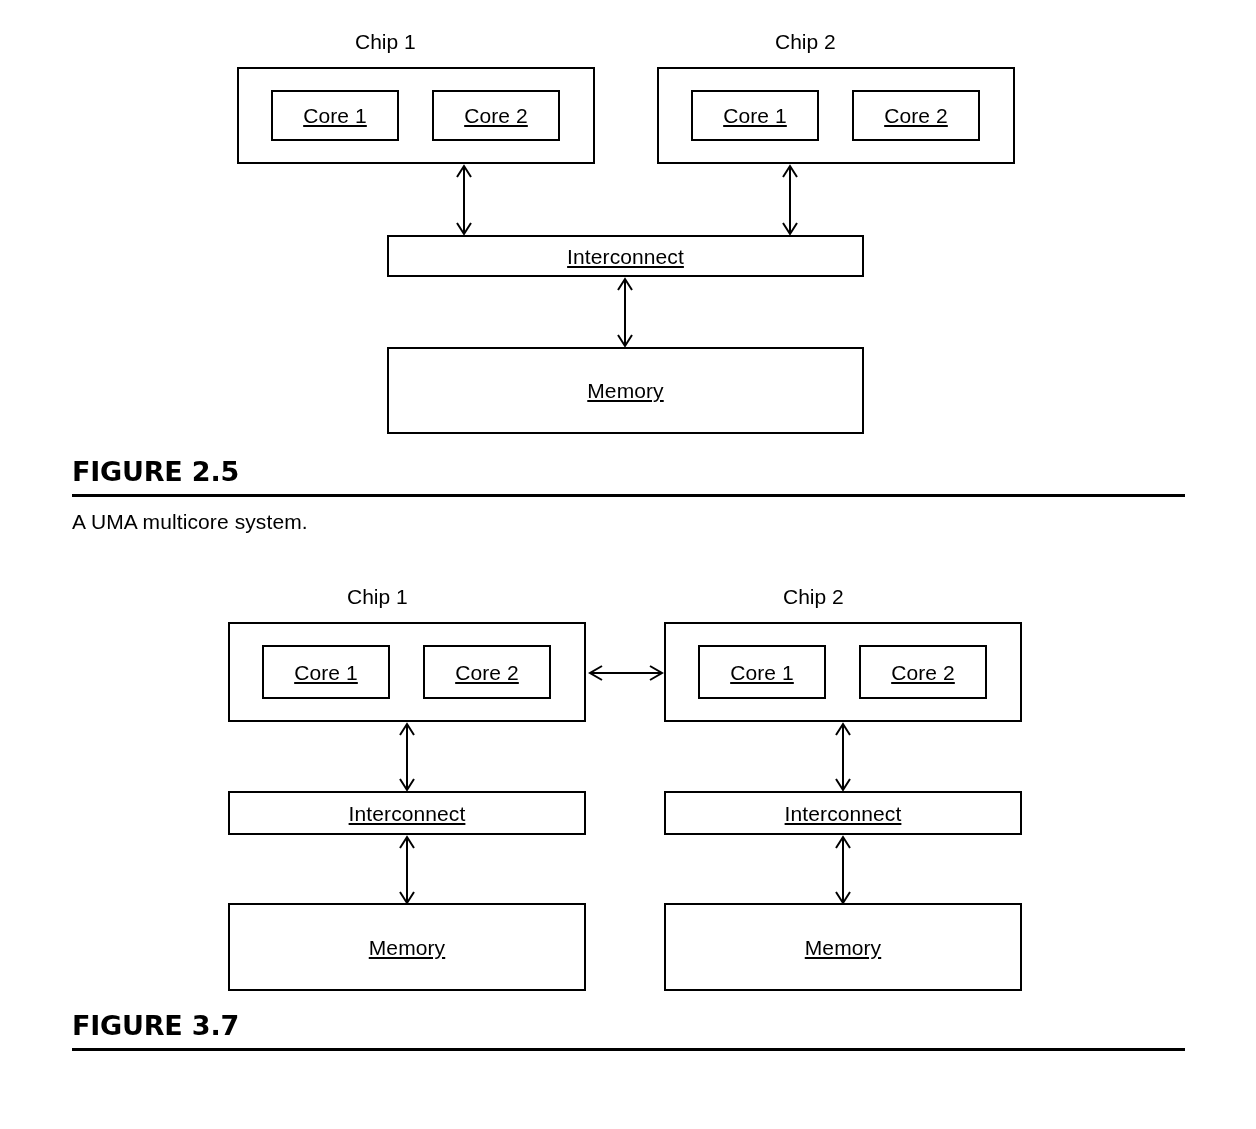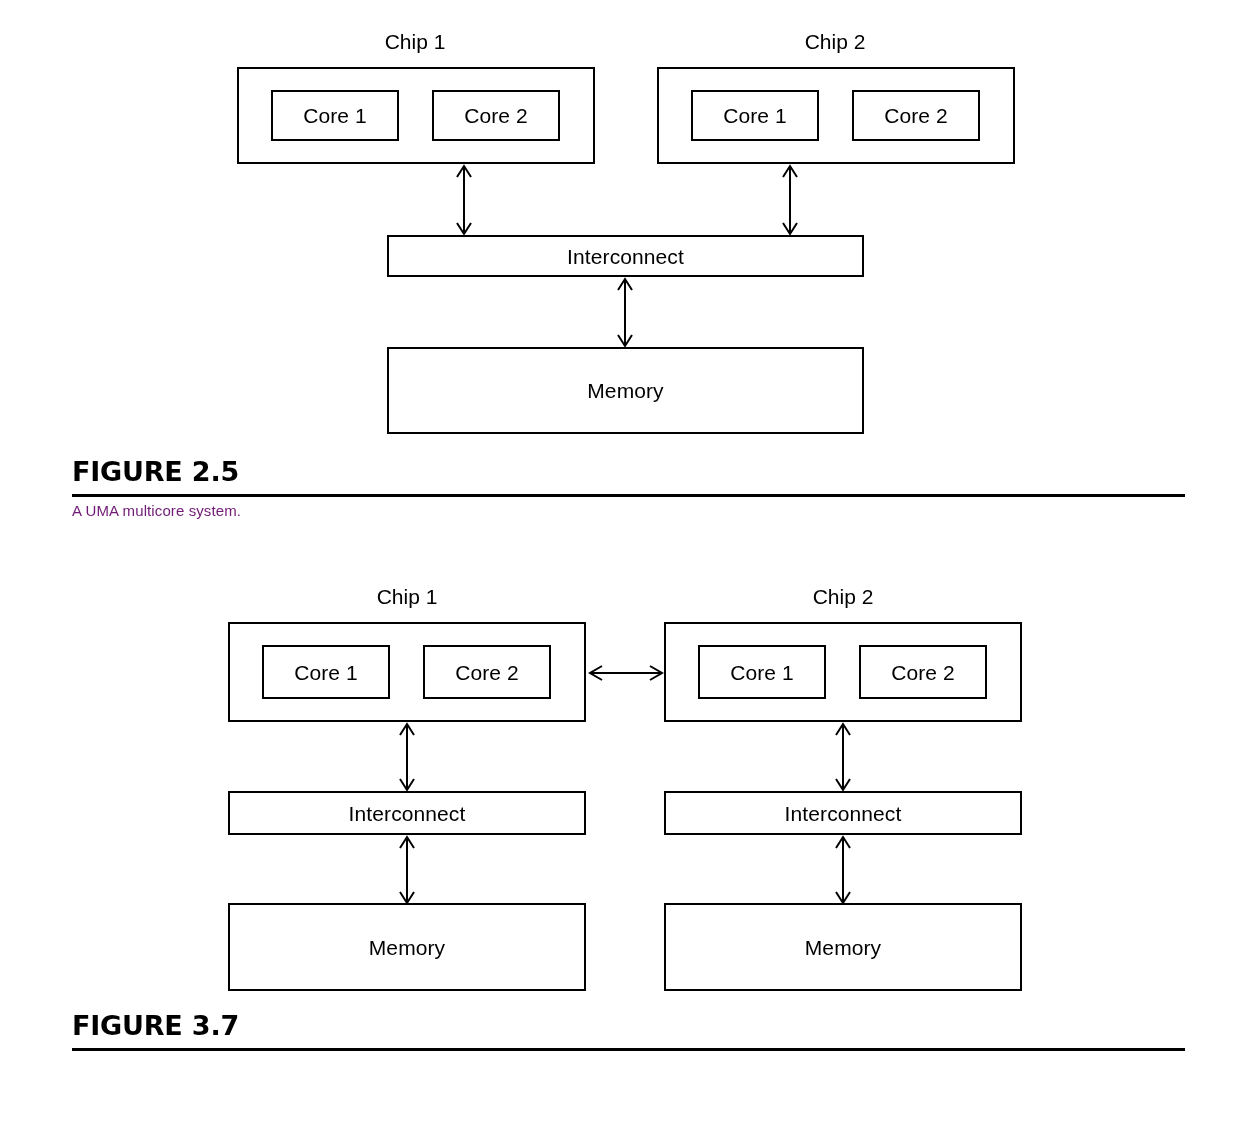--- a/index.html
+++ b/index.html
@@ -20,36 +20,36 @@
 
   
   .box {
     position: absolute;
     border: 2px solid #000000;
     background: #ffffff;
     box-sizing: border-box;
     display: flex;
     align-items: center;
     justify-content: center;
+    text-decoration: underline;
   }
   .box-label {
     font-size: 21px;
     line-height: 1;
     color: #000000;
     white-space: nowrap;
     letter-spacing: 0.1px;
   }
   .chip-outer { border-width: 2px; }
   .core-box   { border-width: 2px; }
 
   .chip-title {
     position: absolute;
     font-size: 21px;
     line-height: 1;
-    text-align: center;
     white-space: nowrap;
     color: #000000;
   }
 
   
   .arrow { position: absolute; }
   .arrow svg { display: block; overflow: visible; }
 
   
   .caption-wrap { position: absolute; left: 72px; width: 1113px; }
@@ -60,24 +60,24 @@
     letter-spacing: -0.2px;
     color: #000000;
     line-height: 1;
   }
   .caption-rule {
     height: 3px;
     background: #000000;
     margin-top: 9px;
   }
   .caption-text {
-    margin-top: 5px;
-    font-size: 15px;
+    margin-top: 13px;
+    font-size: 21px;
     line-height: 1.15;
-    color: #701a75;
+    color: #000000;
     letter-spacing: 0.1px;
   }
 </style>
 </head>
 <body>
 
 <div class="figure-block">
 
   <div class="chip-title" style="left:355px; top:31px; width:120px;">Chip 1</div>
 

